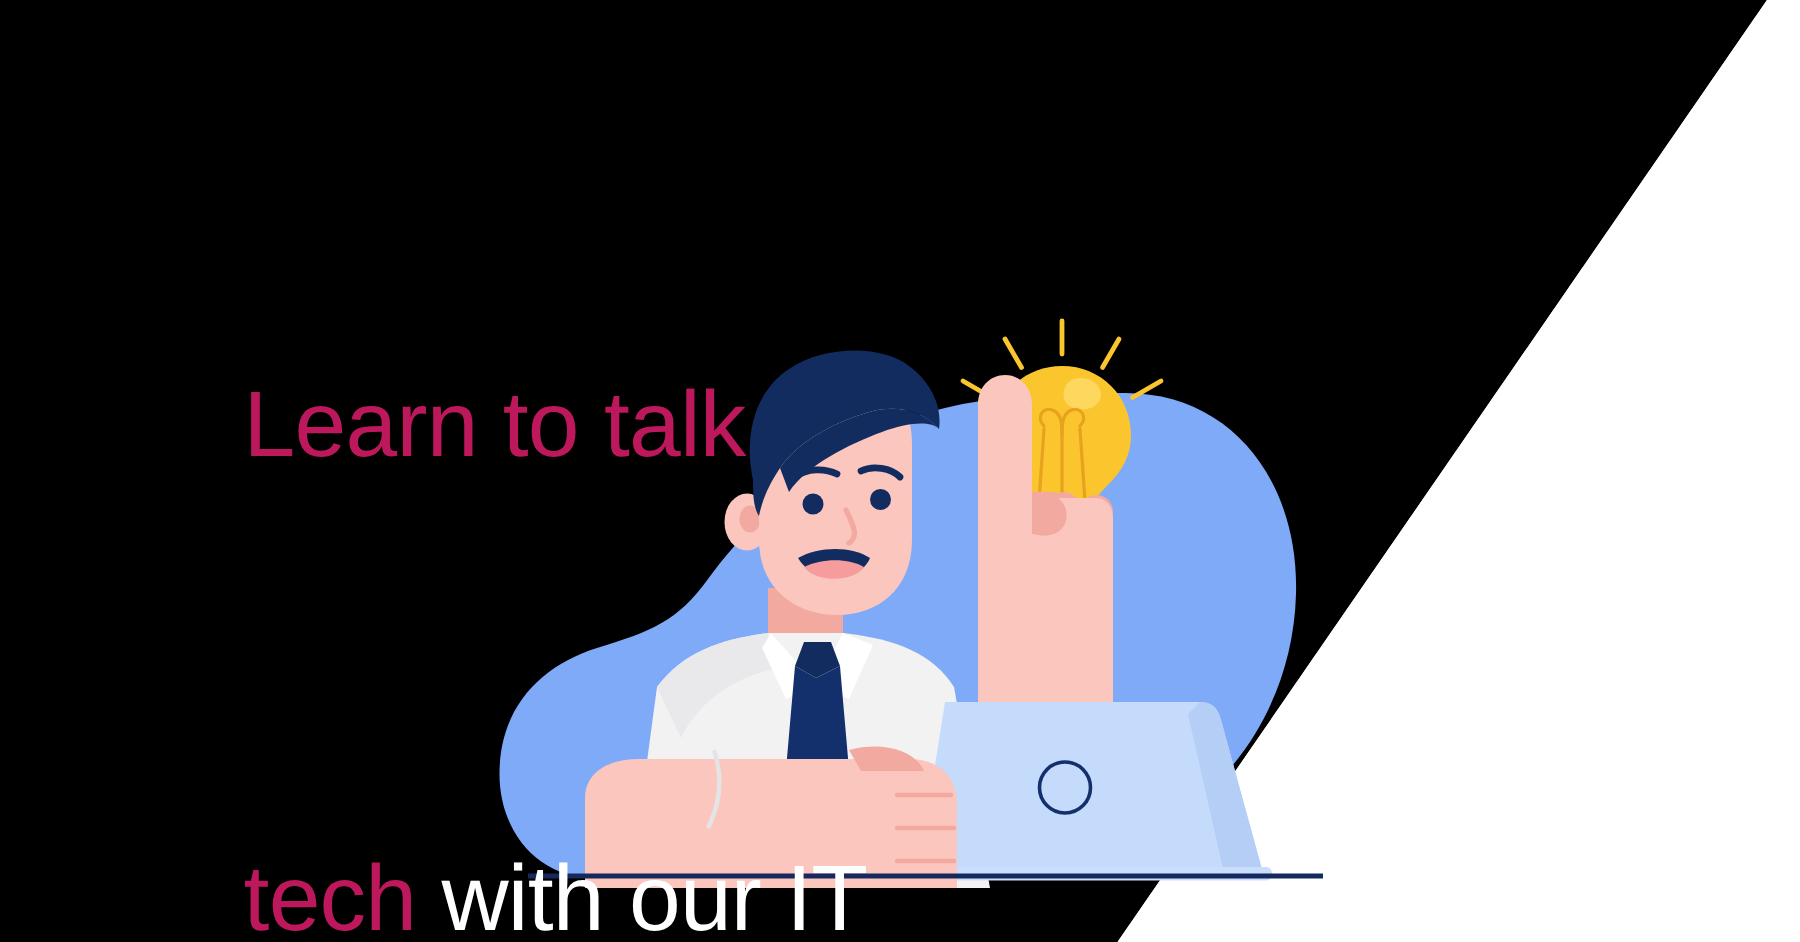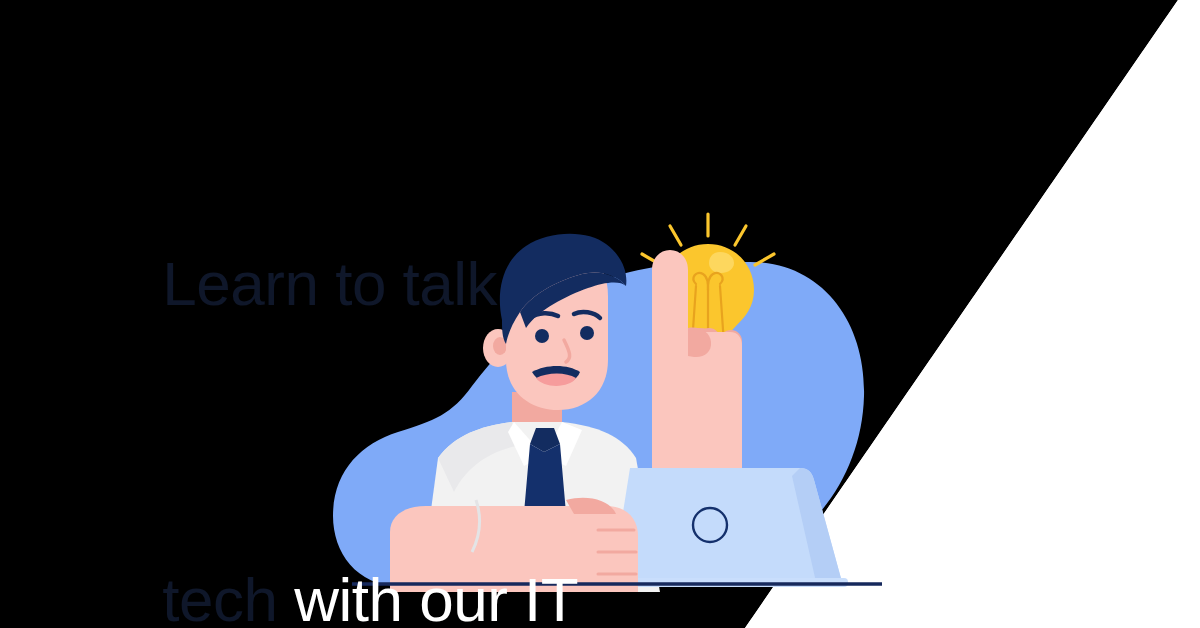--- a/index.html
+++ b/index.html
@@ -33,21 +33,21 @@
     top:62px;
     width:620px;
     font-size:62px;
     line-height:1.02;
     font-weight:400;
     letter-spacing:-0.5px;
     color:#ffffff;
     z-index:40;
     white-space:pre-wrap;
   }
-  .headline .accent{color:#0f172a;}
+  .headline .accent{color:#be185d;}
   .hl-line{display:block;}
 
   
   .illustration{
     position:absolute;
     left:330px;
     top:200px;
     width:560px;
     height:428px;
     z-index:20;

